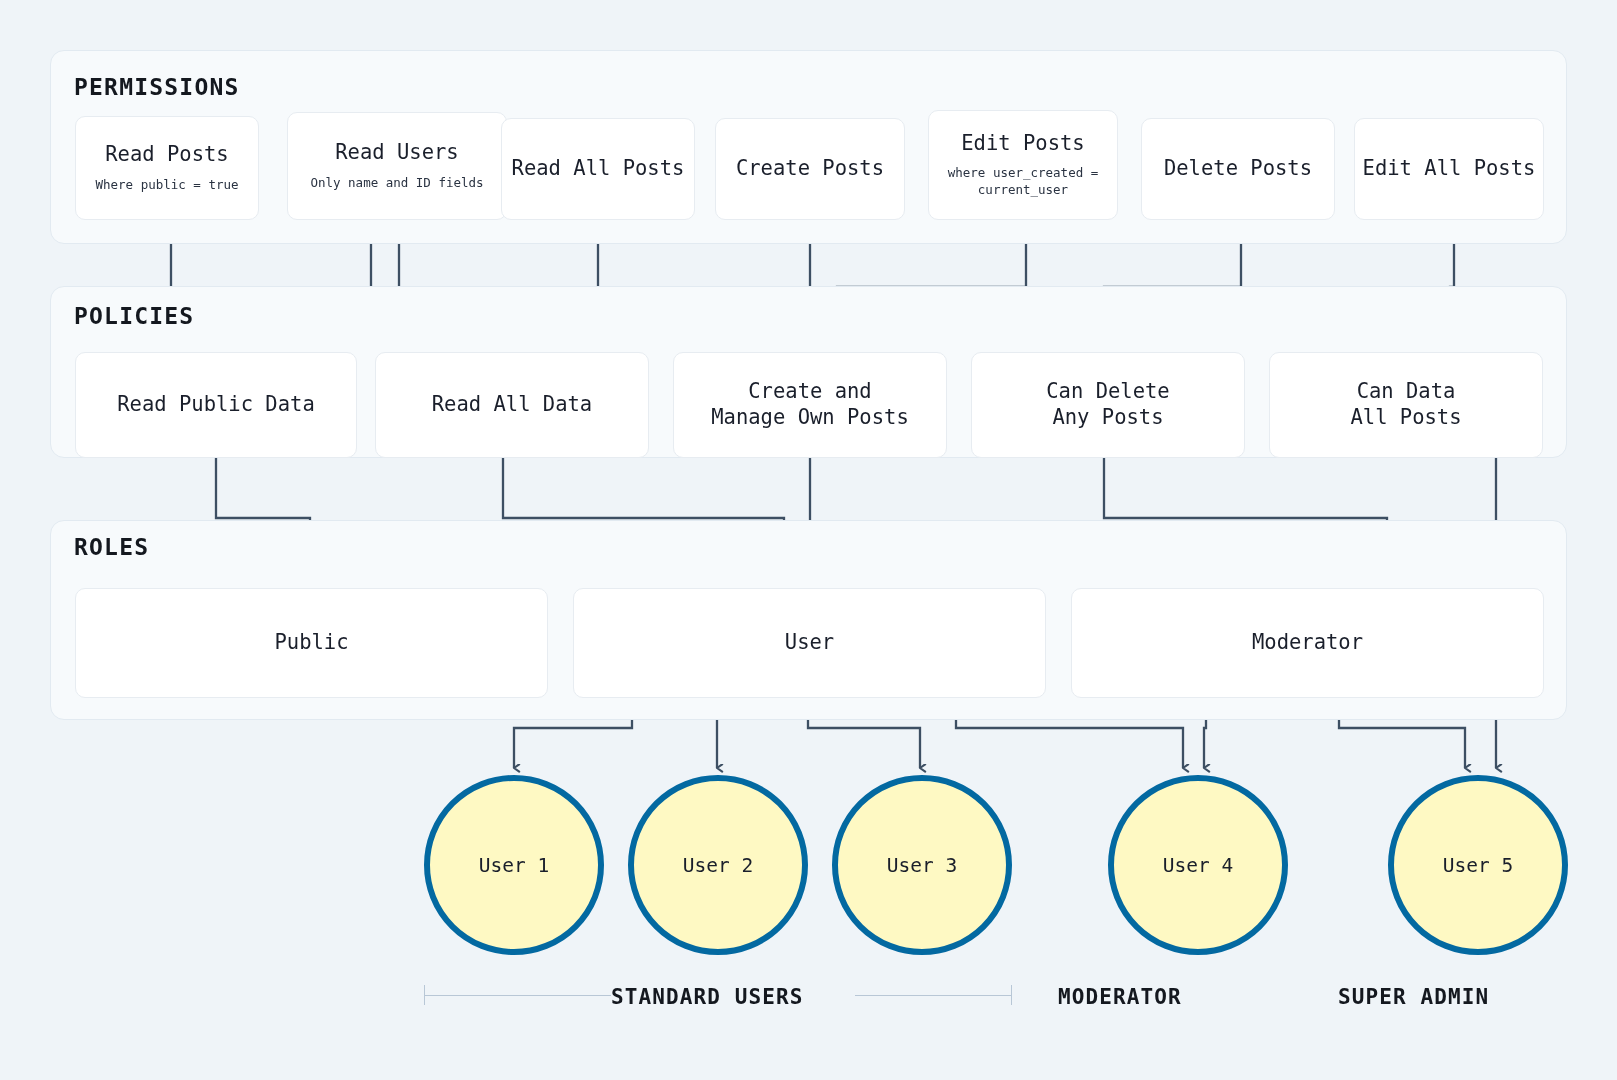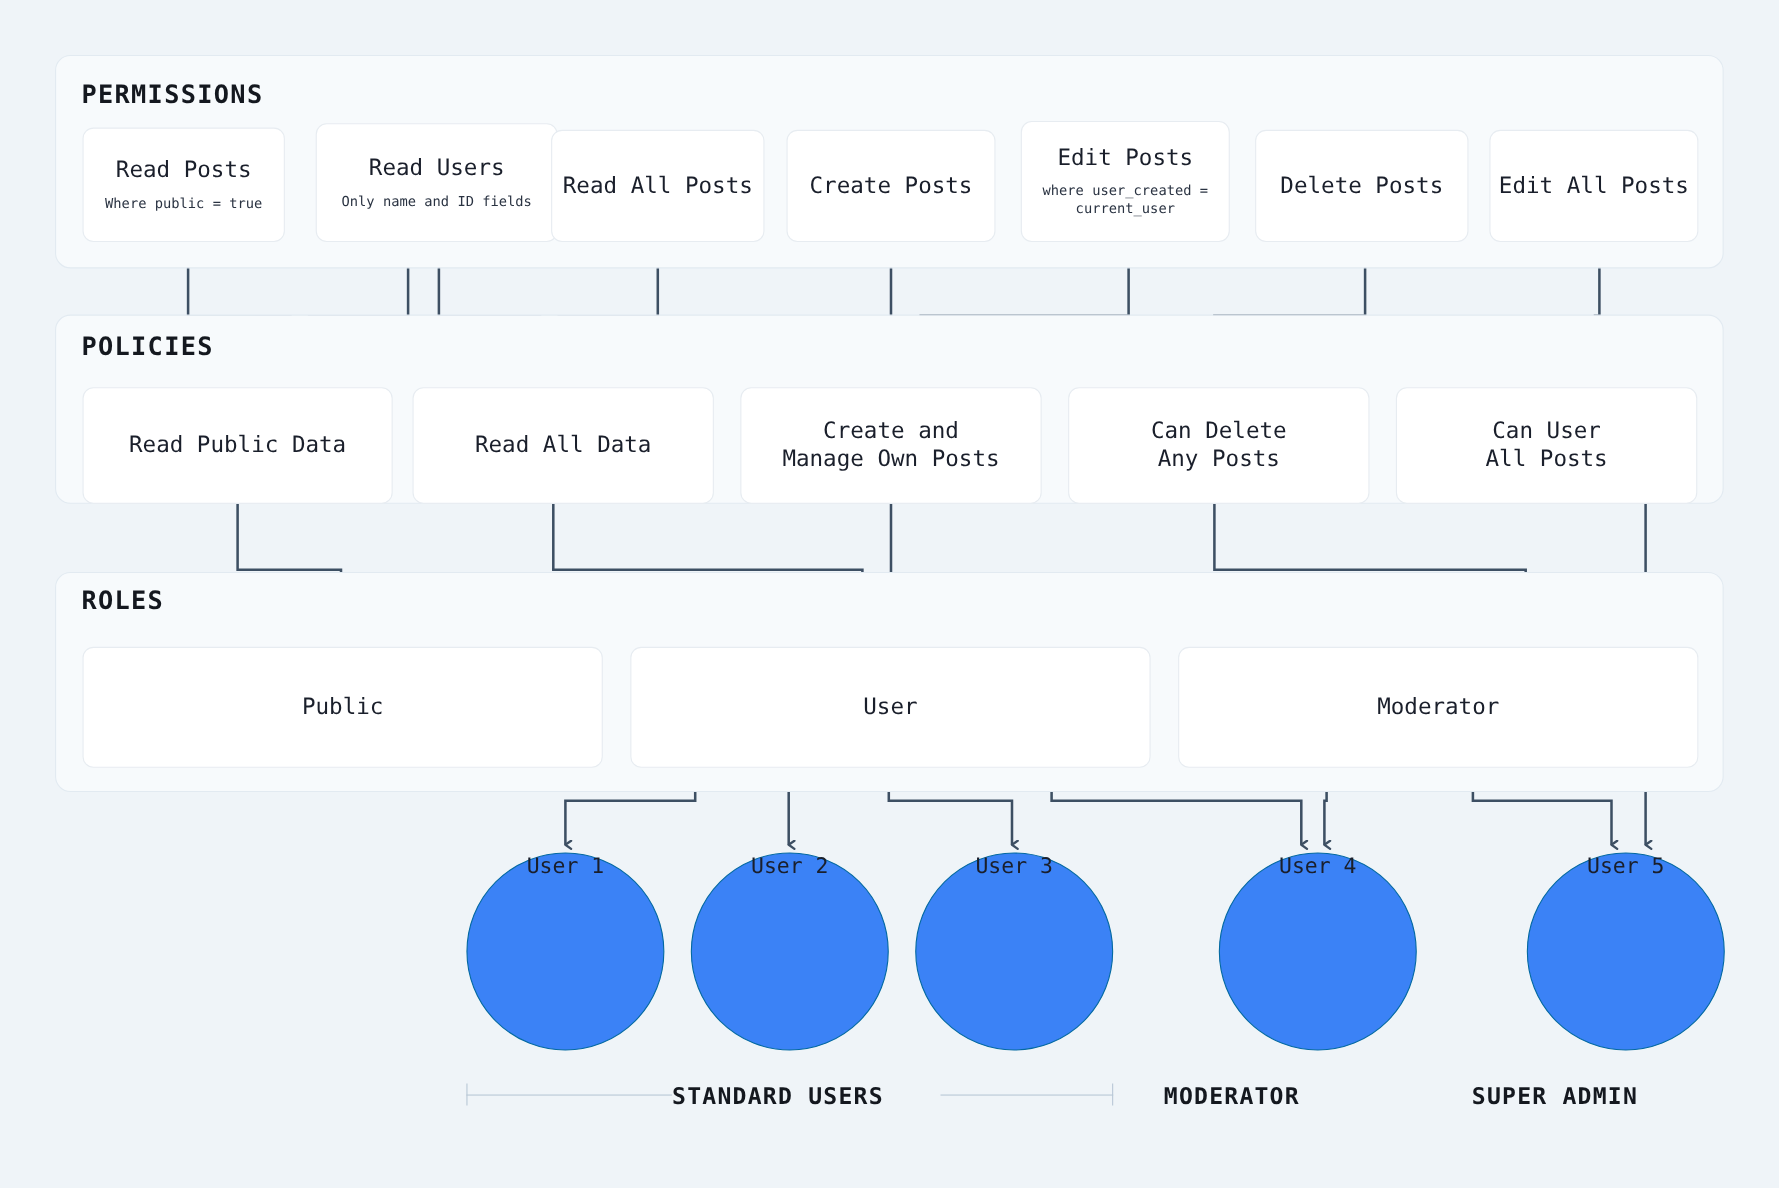--- a/index.html
+++ b/index.html
@@ -65,25 +65,26 @@
     margin-top: 9px;
     line-height: 1.35;
     white-space: pre-line;
   }
   .policy .title { font-size: 20.5px; }
   .role .title { font-size: 20.5px; }
 
   
   .circle {
     position: absolute;
-    background: #3b82f6;
-    border: 1px solid #0369a1;
+    background: #fef9c3;
+    border: 6px solid #0369a1;
     border-radius: 50%;
     box-sizing: border-box;
     display: flex;
+    align-items: center;
     justify-content: center;
     font-size: 19.5px;
     color: #1a1f2b;
   }
 
   
   .group-label {
     position: absolute;
     font-size: 21px;
     font-weight: 700;
@@ -214,21 +215,21 @@
     <div class="title">Create and
 Manage Own Posts</div>
   </div>
 
   <div class="card policy" style="left:971px; top:352px; width:274px; height:106px;">
     <div class="title">Can Delete
 Any Posts</div>
   </div>
 
   <div class="card policy" style="left:1269px; top:352px; width:274px; height:106px;">
-    <div class="title">Can User
+    <div class="title">Can Data
 All Posts</div>
   </div>
 
   <div class="panel" style="left:50px; top:520px; width:1517px; height:200px;"></div>
   <div class="panel-title" style="left:74px; top:534px;">ROLES</div>
 
   <div class="card role" style="left:75px; top:588px; width:473px; height:110px;text-align:right;">
     <div class="title">Public</div>
   </div>
 

